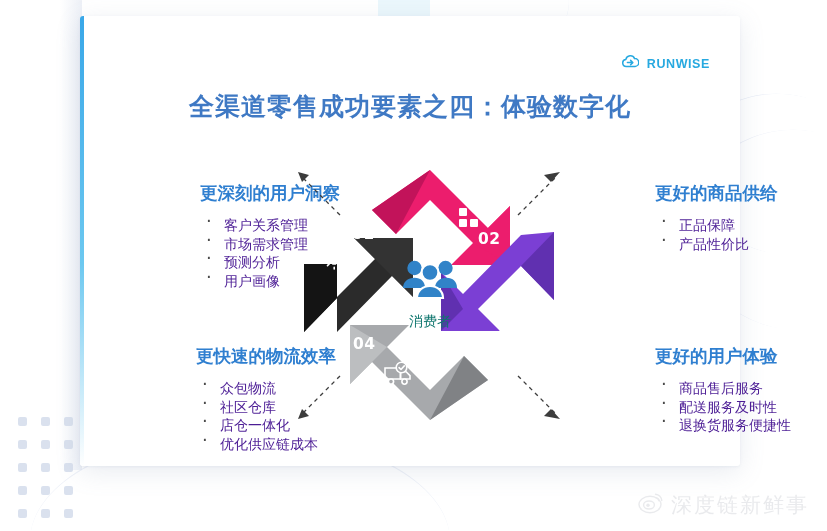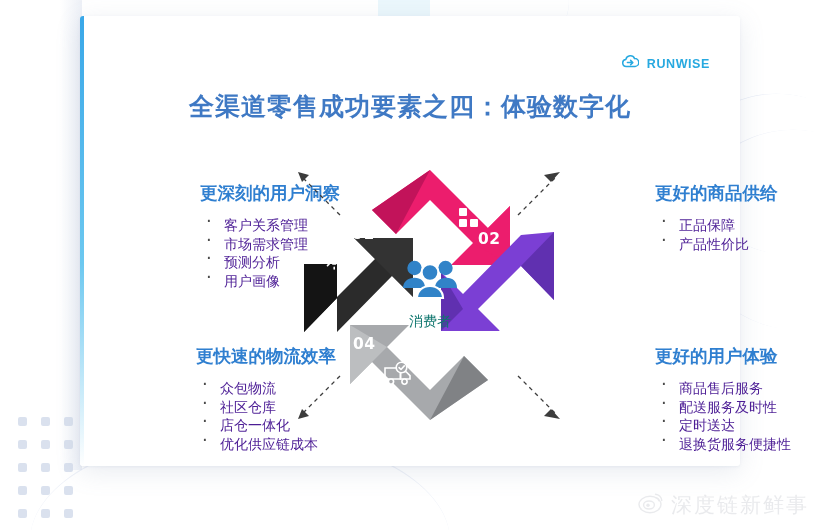--- a/index.html
+++ b/index.html
@@ -230,21 +230,20 @@
         <li>店仓一体化</li>
         <li>优化供应链成本</li>
       </ul>
     </div>
 
     <div class="quad" id="quad-br">
       <div class="quad-heading">更好的用户体验</div>
       <ul>
         <li>商品售后服务</li>
         <li>配送服务及时性</li>
-        <li>定时送达</li>
         <li>退换货服务便捷性</li>
       </ul>
     </div>
   </div>
 
   <div class="diagram">
     <svg width="268" height="255" viewBox="0 0 268 255">
 
       <g stroke="#3c3c3c" stroke-width="1.3" stroke-dasharray="4 4">
         <line x1="44" y1="47" x2="6" y2="9"></line>

